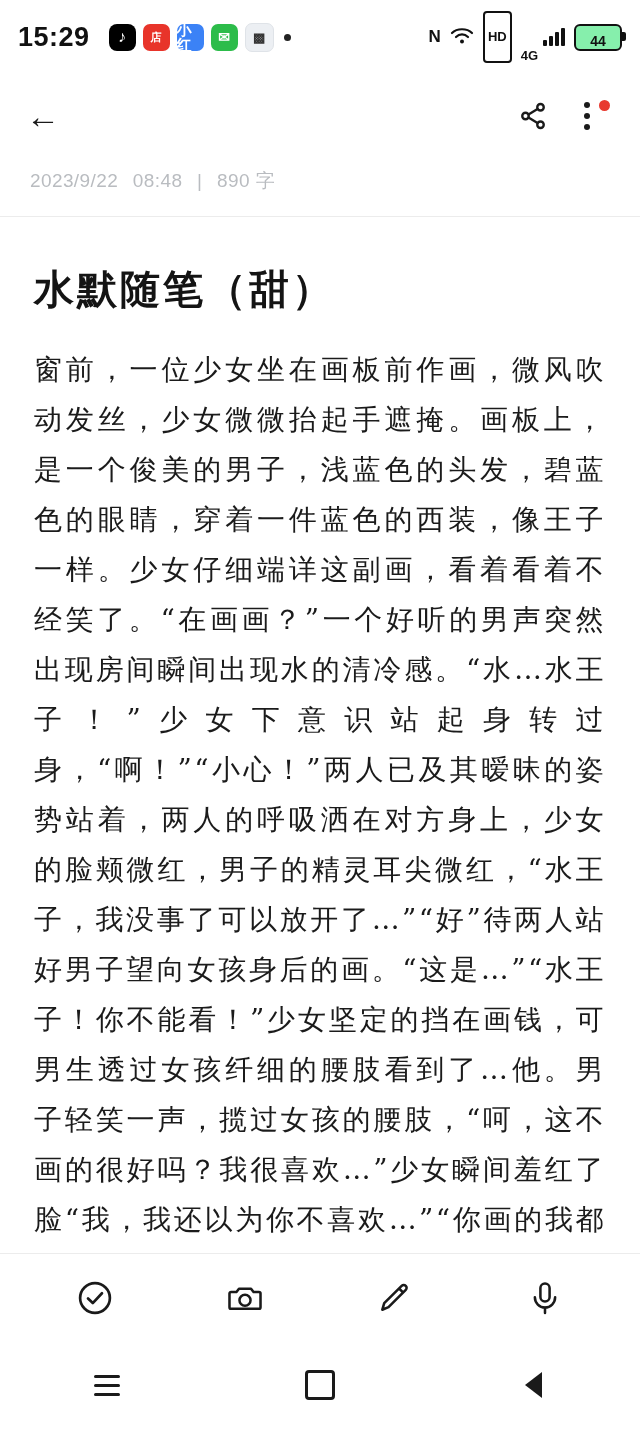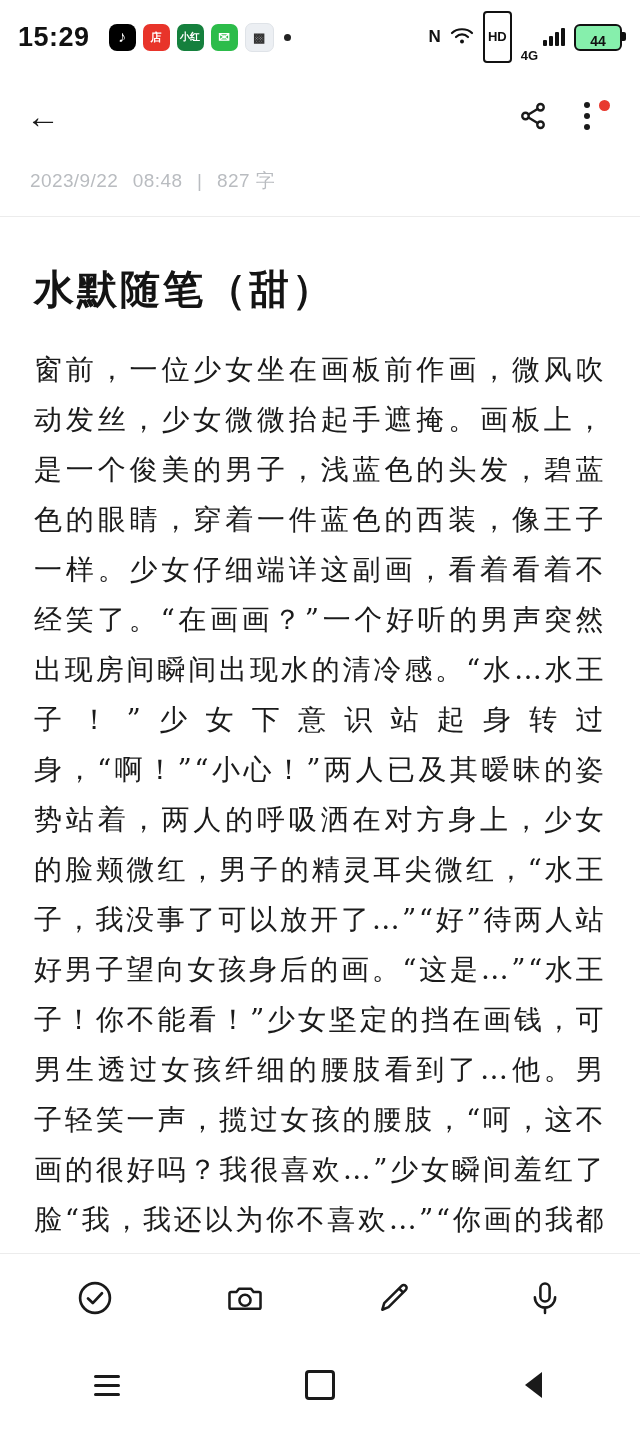--- a/index.html
+++ b/index.html
@@ -44,21 +44,21 @@
     display: flex;
     align-items: center;
     justify-content: center;
     font-size: 11px;
     color: #fff;
     font-weight: 700;
     line-height: 1;
   }
   .appicon.tiktok { background: #000; border-radius: 8px; font-size: 16px; }
   .appicon.shop { background: #e8342a; }
-  .appicon.redbook { background: #15803d; font-size: 10px; }
+  .appicon.redbook { background: #3b82f6; font-size: 15px; }
   .appicon.wechat { background: #2cbc4a; font-size: 14px; }
   .appicon.misc { background: #eceff3; color:#333; font-size:13px; border:1px solid #dfe3e8;}
   .dot-more {
     width: 7px; height: 7px; border-radius: 50%;
     background: #222; margin-left: 3px;
   }
   .status-icons-right {
     display: flex;
     align-items: center;
     gap: 9px;
@@ -288,21 +288,21 @@
         <i></i>
       </div>
     <div class="red-dot"></div>
   </div>
 </div>
 
 <div class="meta">
   <span>2023/9/22</span>
   <span style="margin-left:9px">08:48</span>
   <span class="sep">|</span>
-  <span>827 字</span>
+  <span>890 字</span>
 </div>
 <div class="divider"></div>
 
 <div class="note-clip">
   <div class="note">
     <div class="note-title">水默随笔（甜）</div>
     <div class="note-body">窗前，一位少女坐在画板前作画，微风吹动发丝，少女微微抬起手遮掩。画板上，是一个俊美的男子，浅蓝色的头发，碧蓝色的眼睛，穿着一件蓝色的西装，像王子一样。少女仔细端详这副画，看着看着不经笑了。“在画画？”一个好听的男声突然出现房间瞬间出现水的清冷感。“水…水王子！”少女下意识站起身转过身，“啊！”“小心！”两人已及其暧昧的姿势站着，两人的呼吸洒在对方身上，少女的脸颊微红，男子的精灵耳尖微红，“水王子，我没事了可以放开了…”“好”待两人站好男子望向女孩身后的画。“这是…”“水王子！你不能看！”少女坚定的挡在画钱，可男生透过女孩纤细的腰肢看到了…他。男子轻笑一声，揽过女孩的腰肢，“呵，这不画的很好吗？我很喜欢…”少女瞬间羞红了脸“我，我还以为你不喜欢…”“你画的我都喜欢。”少</div>
   </div>
 </div>
 

